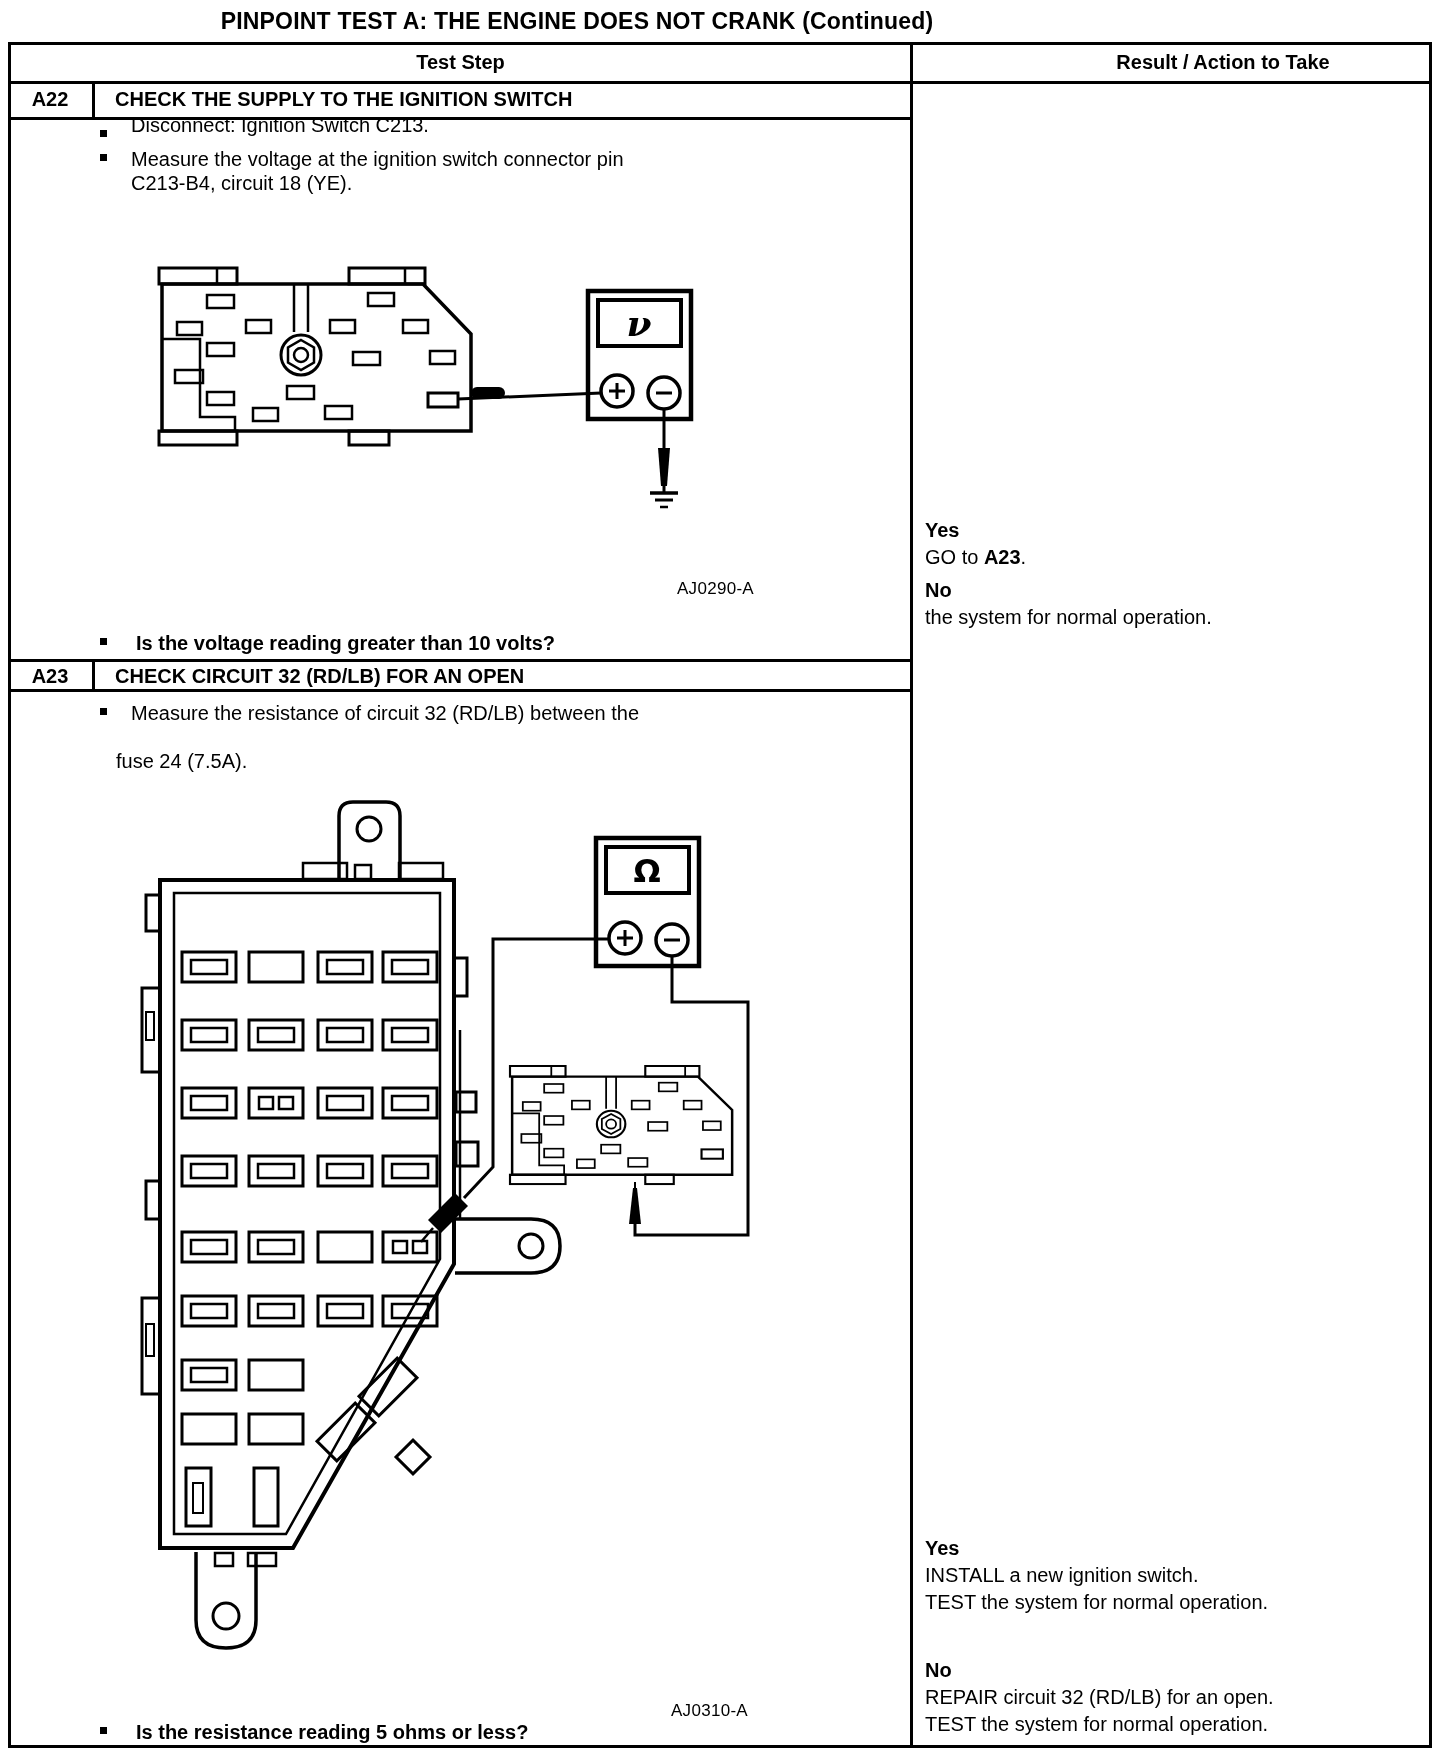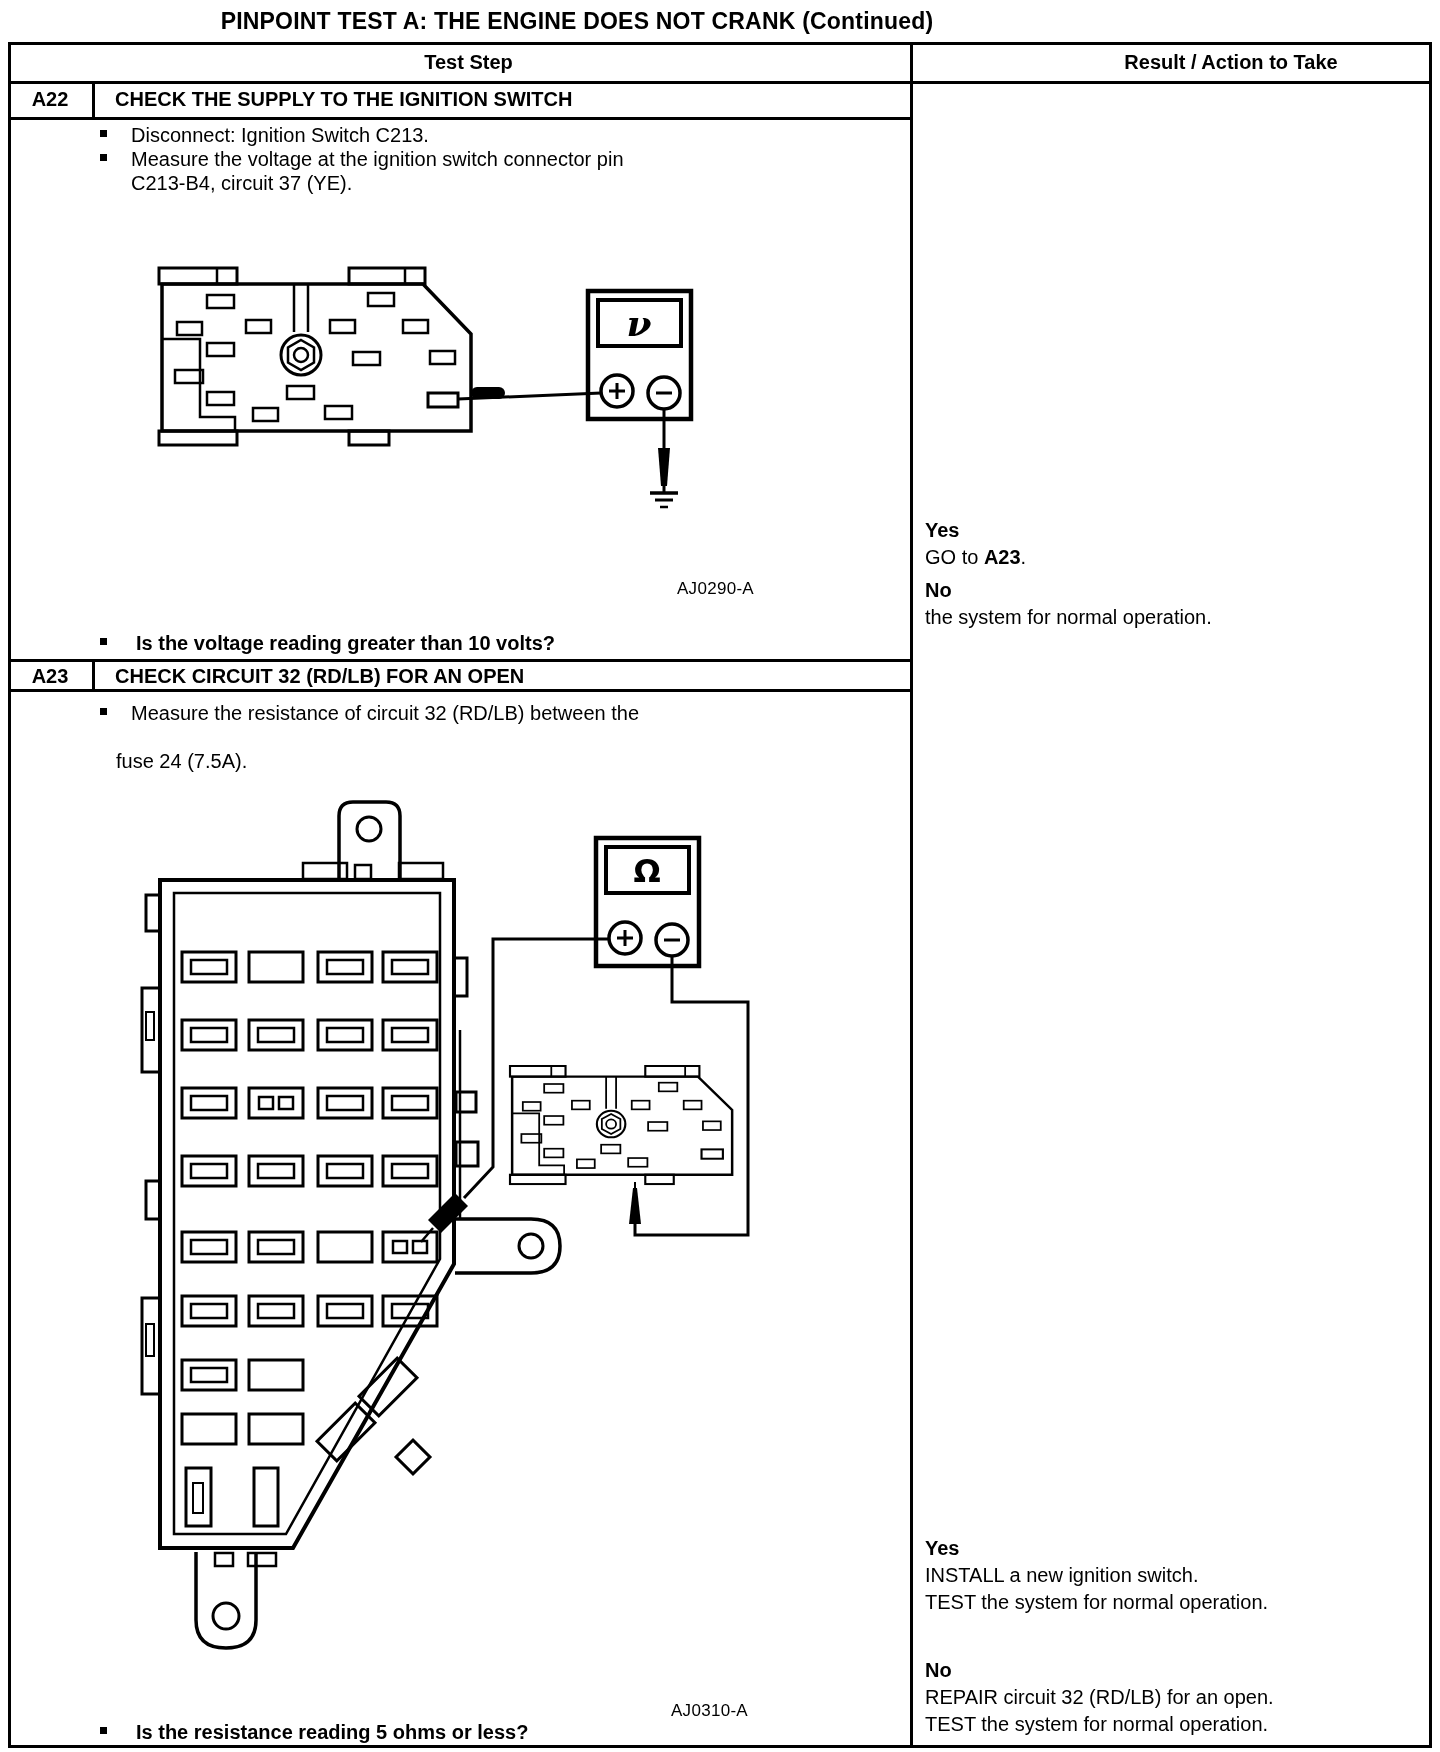--- a/index.html
+++ b/index.html
@@ -1,20 +1,20 @@
 <!DOCTYPE html>
 <html><head>
 <meta charset="utf-8">
 <style>
   html,body{margin:0;padding:0;background:#fff;}
   body{width:1440px;height:1752px;position:relative;font-family:"Liberation Sans",sans-serif;color:#000;}
   .page-title{position:absolute;top:8px;left:0;width:1154px;text-align:center;font-size:23px;font-weight:bold;letter-spacing:.2px;}
   .tbl{position:absolute;left:8px;top:42px;width:1424px;height:1706px;border:3px solid #000;box-sizing:border-box;}
   .hline,.vline{position:absolute;background:#000;}
-  .hdr{position:absolute;top:6px;font-size:20px;font-weight:bold;text-align:center;margin-left:8px;}
+  .hdr{position:absolute;top:6px;font-size:20px;font-weight:bold;text-align:center;}
   .stepnum{position:absolute;font-size:20px;font-weight:bold;text-align:center;width:78px;}
   .steptitle{position:absolute;left:104px;font-size:20px;font-weight:bold;}
   .bulline{position:absolute;font-size:20px;line-height:24px;}
   .bul{position:absolute;width:7px;height:7px;background:#000;}
   .q{font-weight:bold;}
   .figlabel{position:absolute;font-size:17px;letter-spacing:.3px;}
   .res{position:absolute;left:914px;width:500px;font-size:20px;line-height:27px;}
   .res b{font-weight:bold;}
   .reslabel{font-weight:bold;}
   svg{position:absolute;overflow:visible;}
@@ -34,24 +34,24 @@
   <div class="hline" style="left:0;top:644px;width:899px;height:3px;"></div>
   <div class="vline" style="left:81px;top:614px;width:3px;height:33px;"></div>
 
   <div class="hdr" style="left:0;width:899px;">Test Step</div>
   <div class="hdr" style="left:899px;width:626px;">Result / Action to Take</div>
 
   <div class="stepnum" style="left:0;top:43px;">A22</div>
   <div class="steptitle" style="top:43px;">CHECK THE SUPPLY TO THE IGNITION SWITCH</div>
 
   <div class="bul" style="left:89px;top:85px;"></div>
-  <div class="bulline" style="left:120px;top:78px;">Disconnect: Ignition Switch C213.</div>
+  <div class="bulline" style="left:120px;top:68px;">Disconnect: Ignition Switch C213.</div>
   <div class="bul" style="left:89px;top:109px;"></div>
   <div class="bulline" style="left:120px;top:102px;">Measure the voltage at the ignition switch connector pin</div>
-  <div class="bulline" style="left:120px;top:126px;">C213-B4, circuit 37 (YE).</div>
+  <div class="bulline" style="left:120px;top:126px;">C213-B4, circuit 18 (YE).</div>
 
   <svg style="left:82px;top:187px;" width="710" height="380" viewBox="90 230 710 380">
     <defs>
       <g id="conn" fill="none" stroke="#000" stroke-width="2.5">
         <rect x="0" y="0" width="78" height="16" stroke-width="3"></rect>
         <line x1="58" y1="0" x2="58" y2="16"></line>
         <rect x="190" y="0" width="76" height="16" stroke-width="3"></rect>
         <line x1="246" y1="0" x2="246" y2="16"></line>
         <path d="M3 16 H264 L312 66 V163 H3 Z" stroke-width="3.5"></path>
         <rect x="0" y="163" width="78" height="14" stroke-width="3"></rect>

